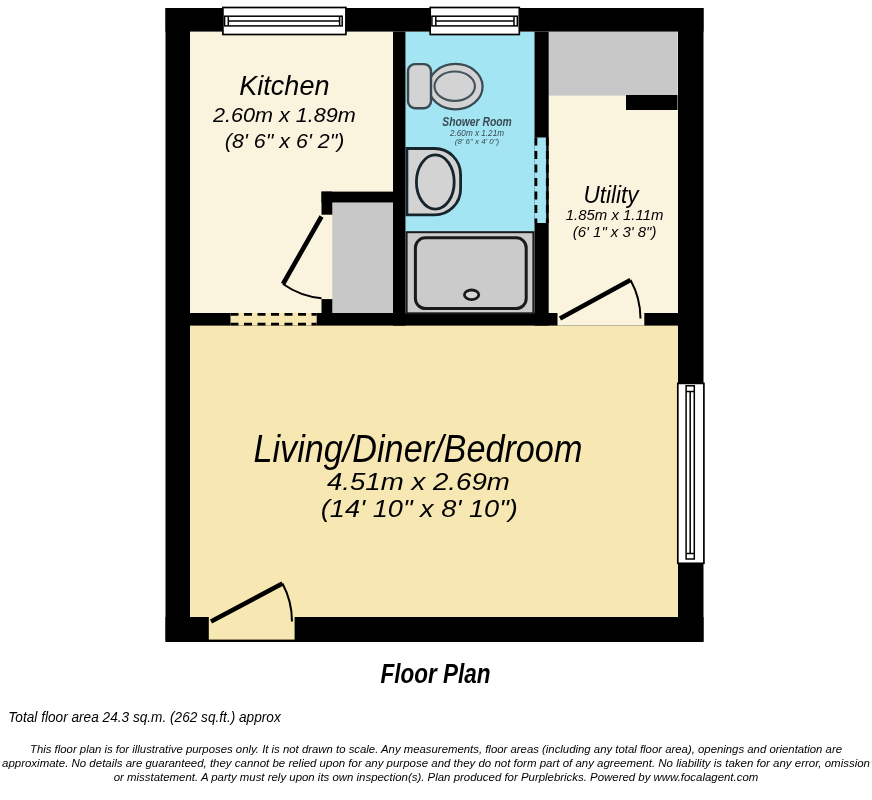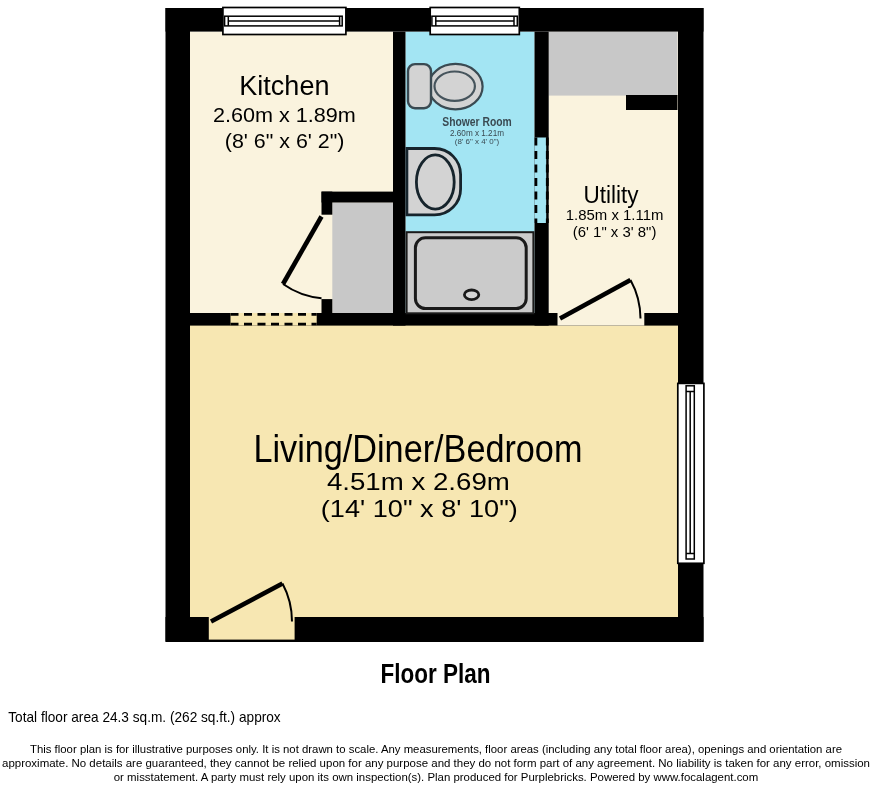--- a/index.html
+++ b/index.html
@@ -1,17 +1,17 @@
 <!DOCTYPE html>
 <html><head>
 <meta charset="utf-8">
 <style>
   html,body{margin:0;padding:0;background:#ffffff;}
   body{width:872px;height:800px;font-family:"Liberation Sans", sans-serif;}
-  .wrap{position:relative;width:872px;height:688px;}
+  .wrap{position:relative;width:872px;height:688px;font-style:italic;}
   svg{position:absolute;left:0;top:0;}
 </style>
 </head>
 <body>
 <div class="wrap">
 <svg width="872" height="800" viewBox="0 0 872 800">
 
   <rect x="0" y="0" width="872" height="800" fill="#ffffff"></rect>
 
   <rect x="190" y="31.6" width="203" height="281.4" fill="#FAF3DE"></rect>

